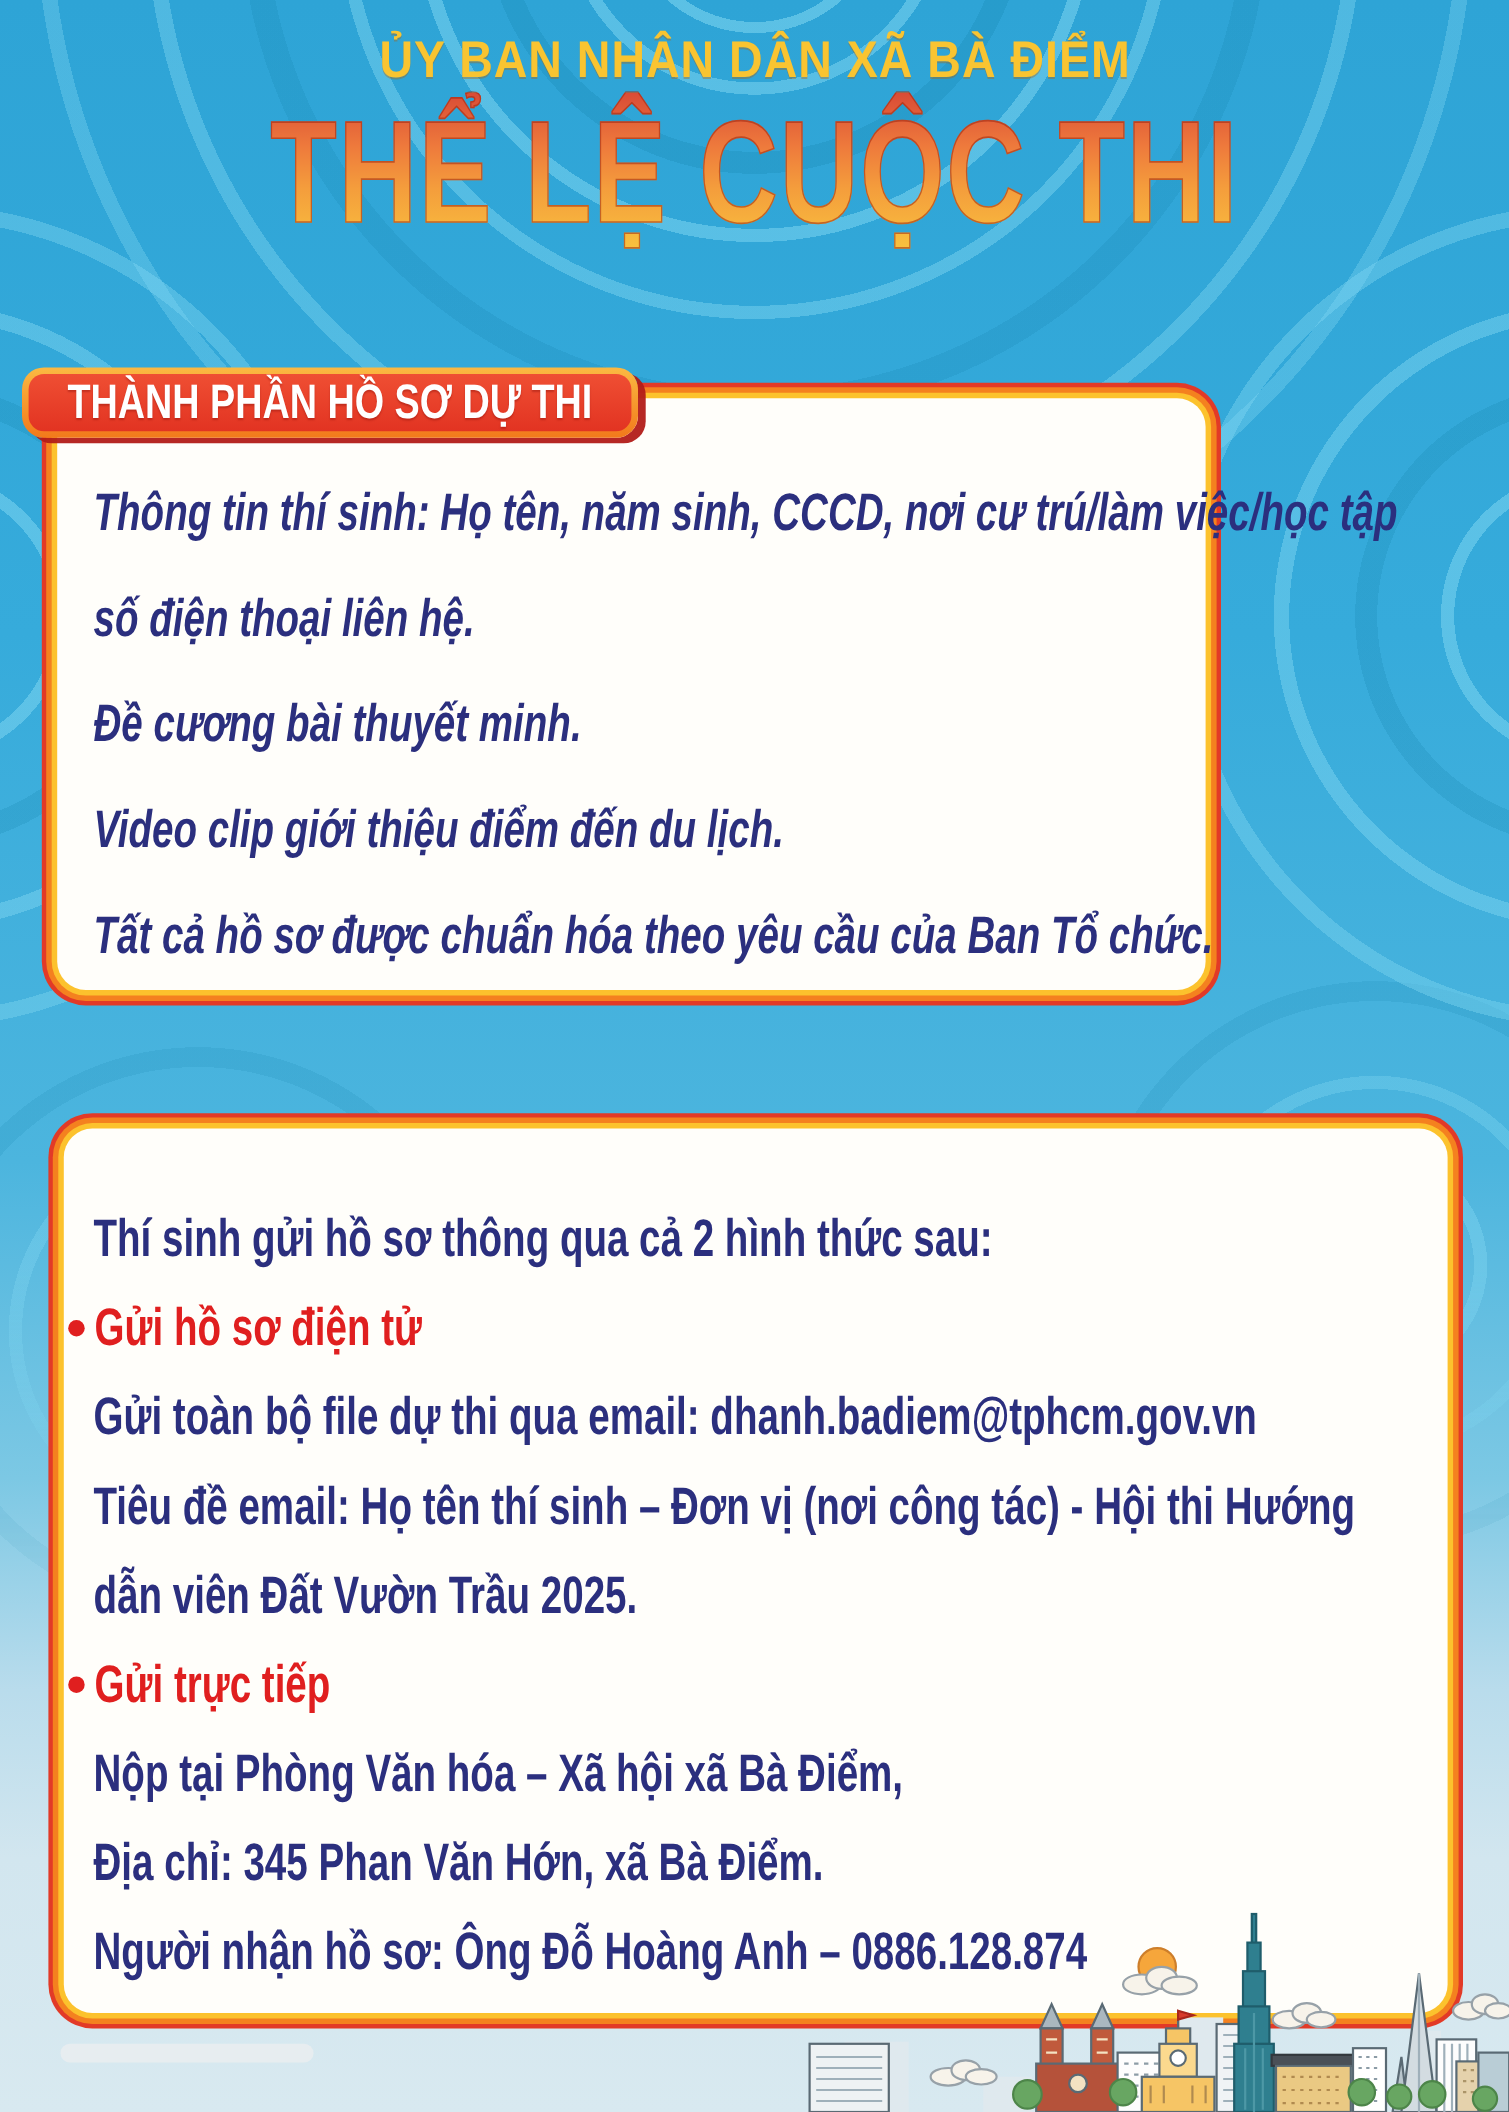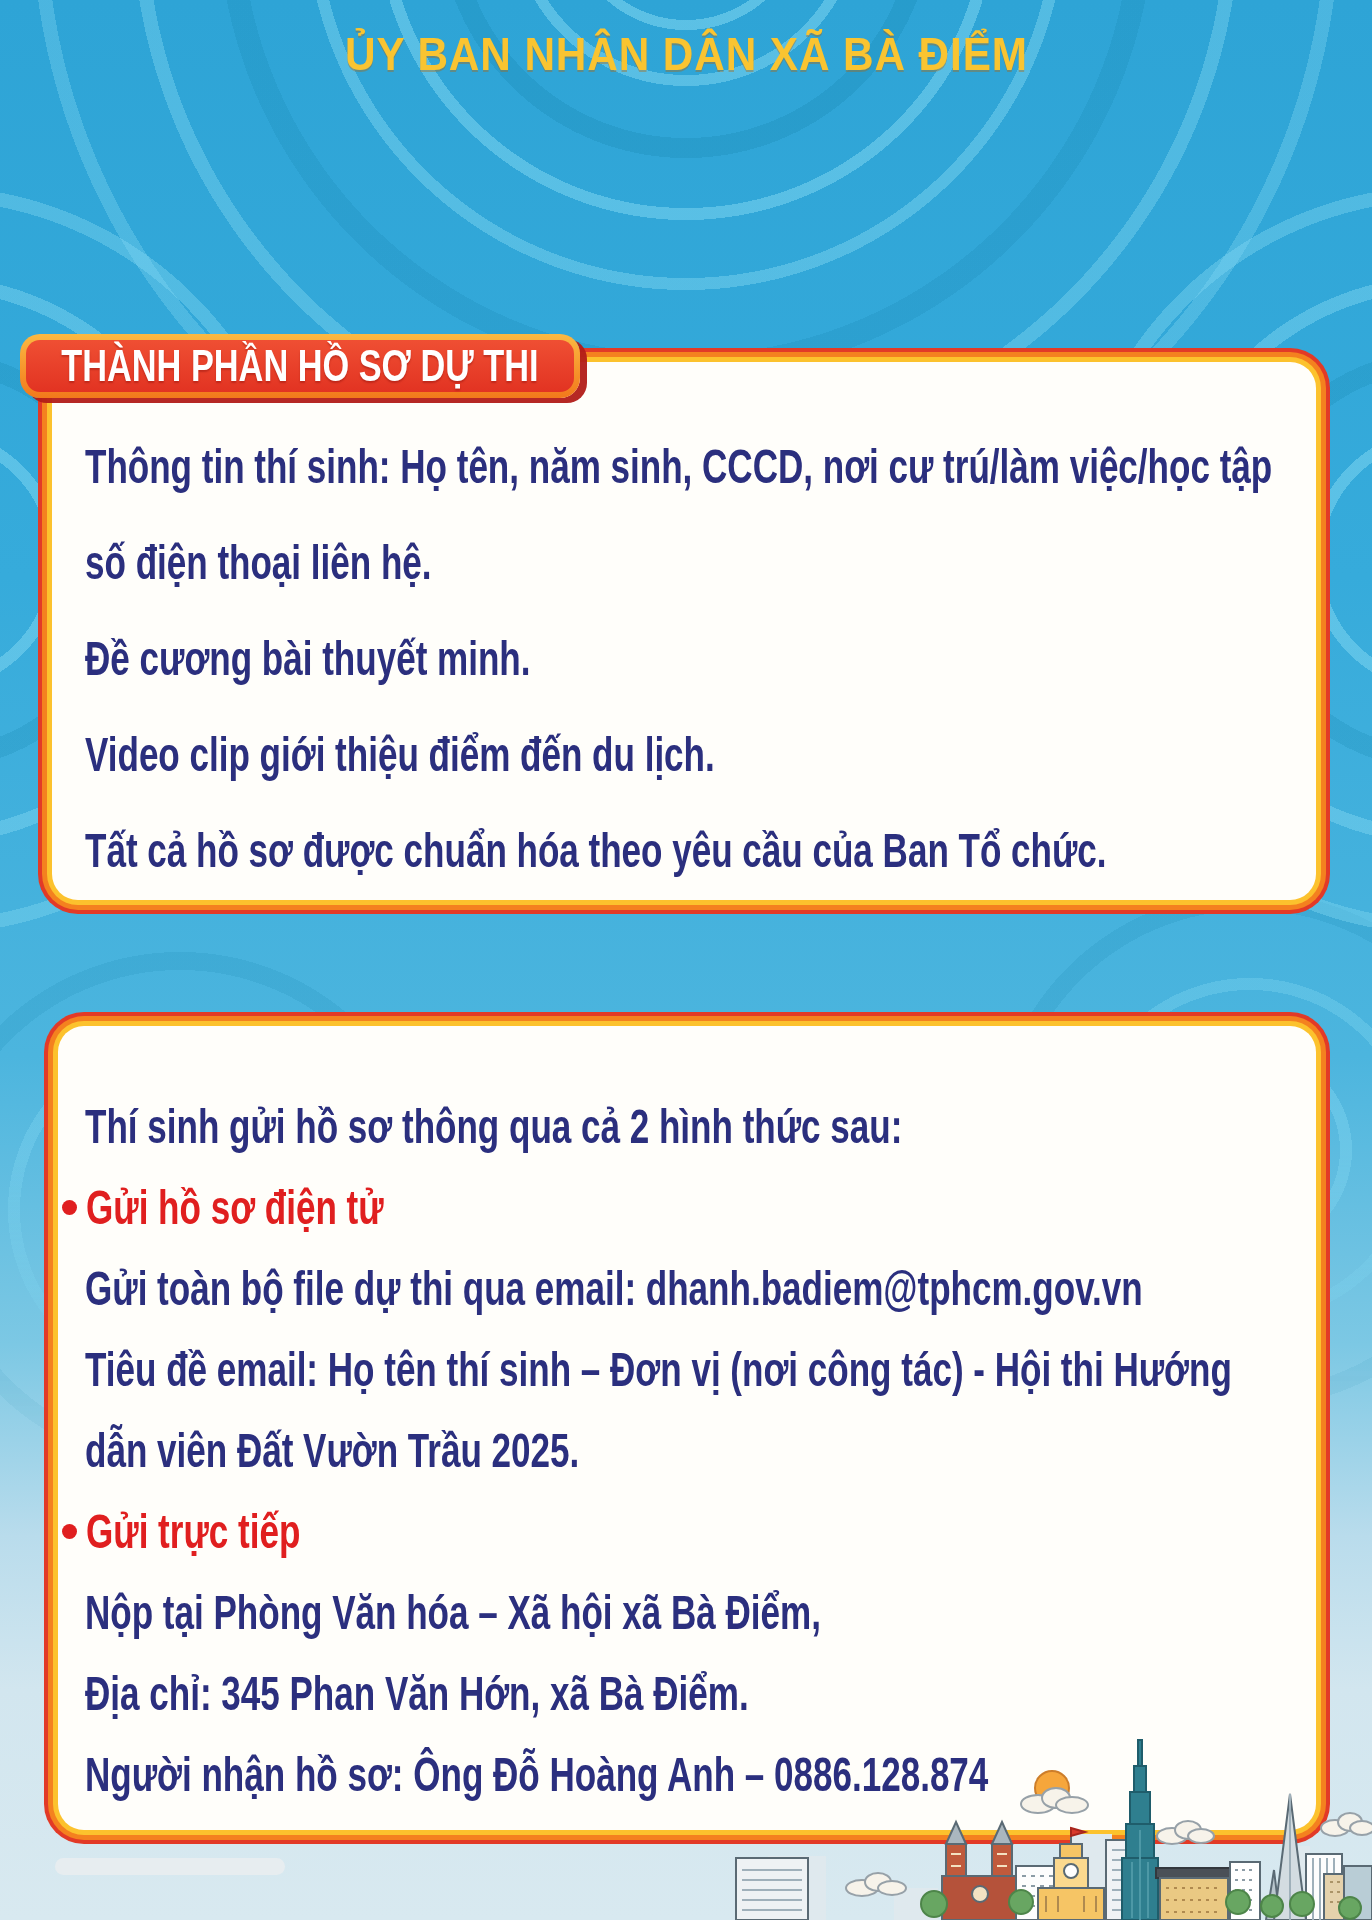--- a/index.html
+++ b/index.html
@@ -60,21 +60,21 @@
   .title .cond{
     transform:scaleX(.75); transform-origin:50% 50%;
     background:linear-gradient(180deg,#d94b36 0%,#ee7a3c 34%,#f49d3c 60%,#f9c33e 100%);
     -webkit-background-clip:text; background-clip:text; color:transparent;
     -webkit-text-stroke:1.5px rgba(156,39,14,.55);
   }
 
   
   .panel{ position:absolute; background:#fffefa; border-radius:26px; z-index:5;
           box-shadow:0 0 0 5px #fcc22d, 0 0 0 10px #f4811f, 0 0 0 14px #e23a27; }
-  .panel1{ left:52px; top:362px; width:1264px; height:538px; }
+  .panel1{ left:52px; top:362px; width:1044px; height:538px;font-style:italic; }
   .panel2{ left:58px; top:1026px; width:1258px; height:804px; }
 
   
   .badge{ position:absolute; z-index:12; border-radius:20px; padding:6px;
           background:linear-gradient(180deg,#fbb942,#f2791b);
           box-shadow:7px 5px 0 rgba(178,28,24,.95); }
   .badge-inner{ background:linear-gradient(180deg,#ef4f33,#e23322); border-radius:14px;
                 height:52px; display:flex; align-items:center; justify-content:center; padding:0 10px; }
   .badge-inner .cond{ transform:scaleX(.78); transform-origin:50% 50%;
                       font-size:44px; font-weight:bold; color:#ffffff;
@@ -102,20 +102,23 @@
 </head>
 <body>
 
 <div class="poster">
   <div class="bg-pattern"></div>
 
   <div class="org">
     <span class="cond">ỦY BAN NHÂN DÂN XÃ BÀ ĐIỂM</span>
   </div>
 
+  <h1 class="title">
+    <span class="cond">THỂ LỆ CUỘC THI</span>
+  </h1>
 
   <div class="panel panel1">
     <div class="content content1">
       <div class="line">
           <span class="cond">Thông tin thí sinh: Họ tên, năm sinh, CCCD, nơi cư trú/làm việc/học tập</span>
         </div>
       <div class="line">
           <span class="cond">số điện thoại liên hệ.</span>
         </div>
       <div class="line">

